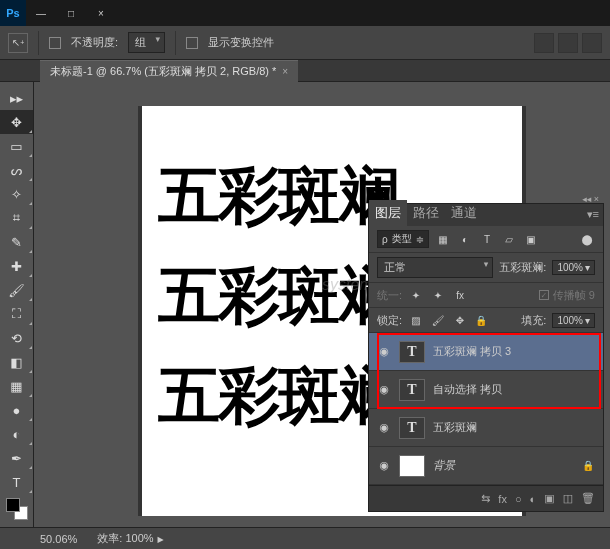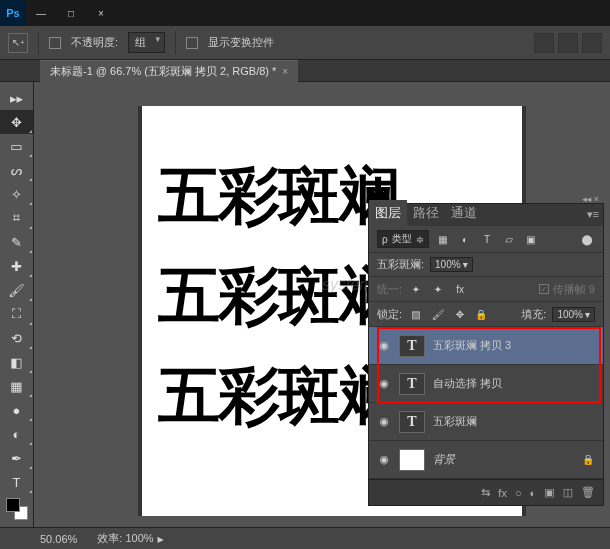--- a/index.html
+++ b/index.html
@@ -168,20 +168,21 @@
     <span class="search"><span>ρ</span><span>类型</span> ≑</span>
     <span class="pico">▦</span>
     <span class="pico">◐</span>
     <span class="pico">T</span>
     <span class="pico">▱</span>
     <span class="pico">▣</span>
     <span class="pico" style="margin-left:auto">⬤</span>
   </div>
 
   <div class="prow">
+    <span class="combo" style="flex:1">正常</span>
     <span>五彩斑斓:</span>
     <span class="num-box"><span>100%</span> ▾</span>
   </div>
 
   <div class="prow" style="color:#777">
     <span>统一:</span>
     <span class="pico">✦</span>
     <span class="pico">✦</span>
     <span class="pico">fx</span>
     <span style="margin-left:auto;display:flex;align-items:center;gap:4px">

